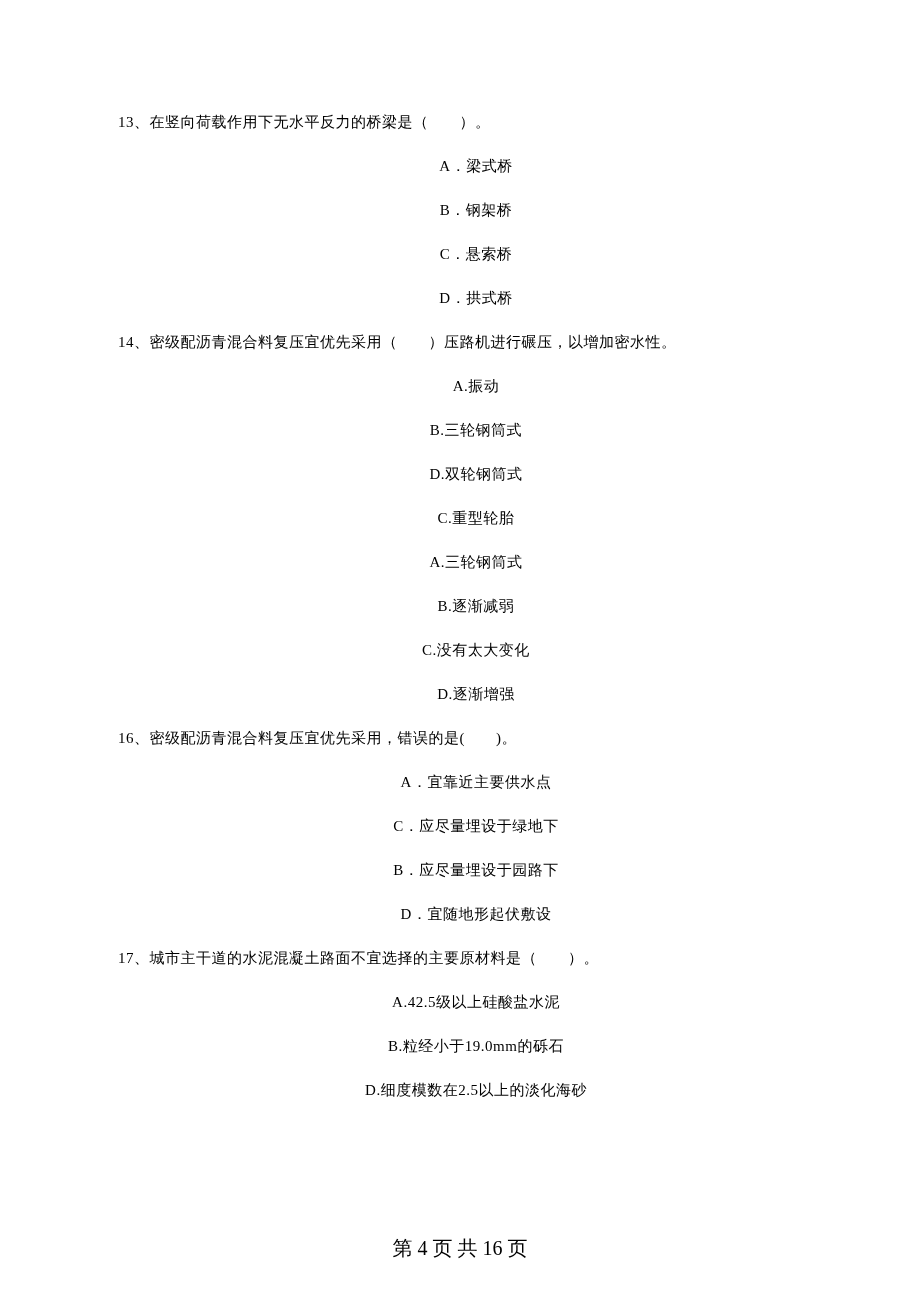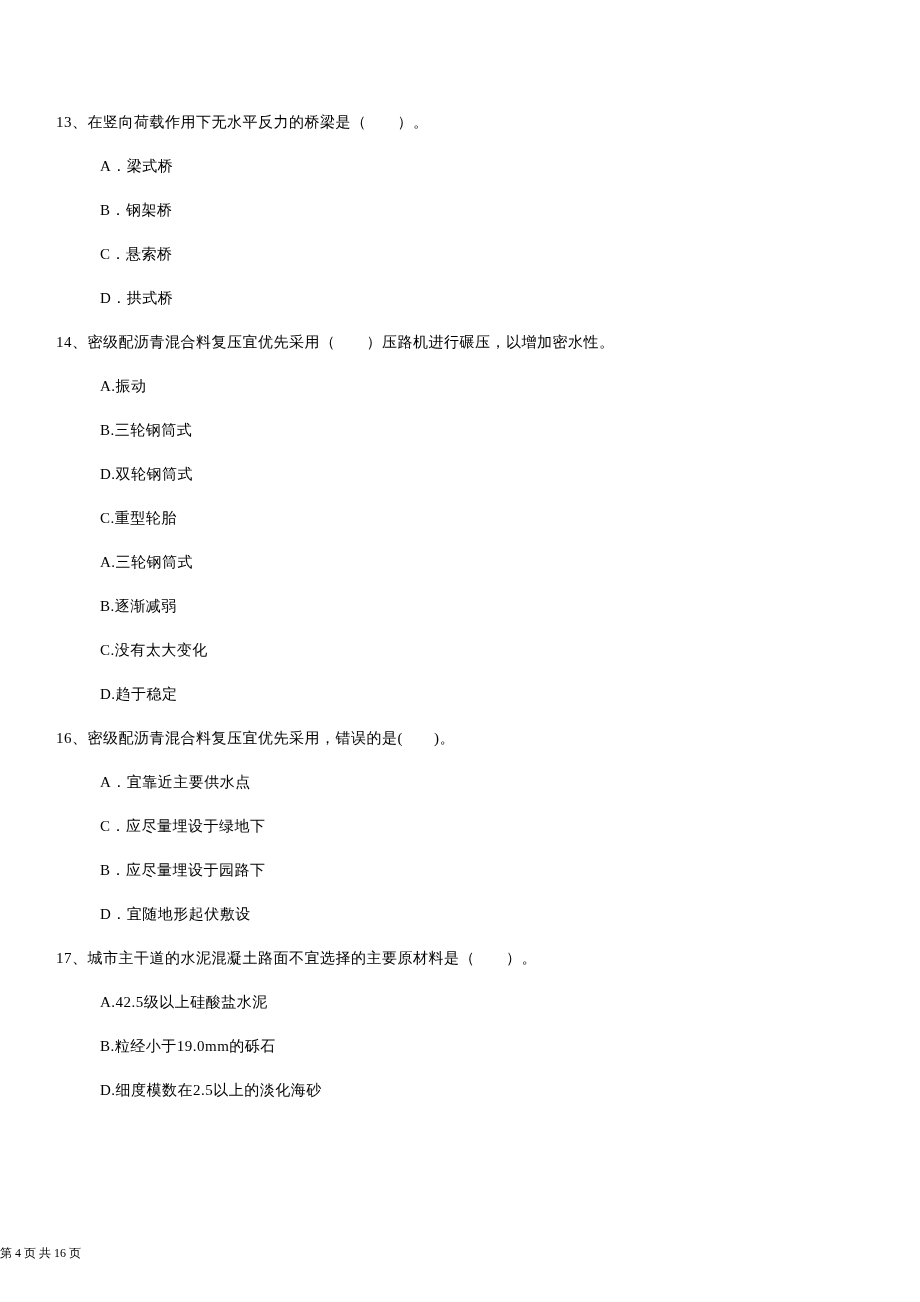--- a/index.html
+++ b/index.html
@@ -8,44 +8,45 @@
     font-family: "SimSun", "宋体", serif;
     font-size: 15px;
     color: #000;
     background: #fff;
     width: 920px;
     height: 1302px;
     box-sizing: border-box;
     position: relative;
   }
   .page {
-    padding: 110px 130px 0 56px;
+    padding: 110px 130px 0 118px;
     line-height: 1.6;
   }
   .question {
     margin-bottom: 20px;
   }
   .q-stem {
     margin-bottom: 20px;
     letter-spacing: 0.5px;
   }
   .options {
     padding-left: 44px;
   }
   .option {
     margin-bottom: 20px;
     letter-spacing: 0.5px;
+    text-align: center;
   }
   .footer {
     position: absolute;
     bottom: 40px;
     left: 0;
     width: 100%;
-    text-align: left;
-    font-size: 12px;
+    text-align: center;
+    font-size: 20px;
   }
   .blank {
     display: inline-block;
   }
 </style>
 </head>
 <body>
 
 <div class="page">
 
@@ -71,21 +72,21 @@
       <div class="option">D.双轮钢筒式</div>
       <div class="option">C.重型轮胎</div>
     </div>
   </div>
 
   <div class="question">
     <div class="options">
       <div class="option">A.三轮钢筒式</div>
       <div class="option">B.逐渐减弱</div>
       <div class="option">C.没有太大变化</div>
-      <div class="option">D.趋于稳定</div>
+      <div class="option">D.逐渐增强</div>
     </div>
   </div>
 
   <div class="question">
     <div class="q-stem">
       <span>16、</span><span>密级配沥青混合料复压宜优先采用，错误的是(</span><span class="blank">　　</span><span>)。</span>
     </div>
     <div class="options">
       <div class="option">A．宜靠近主要供水点</div>
       <div class="option">C．应尽量埋设于绿地下</div>

